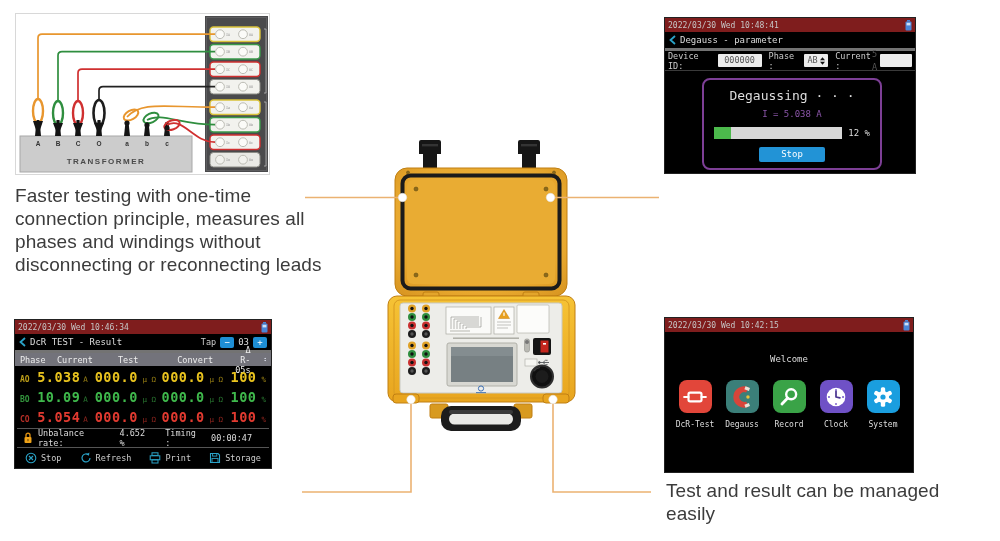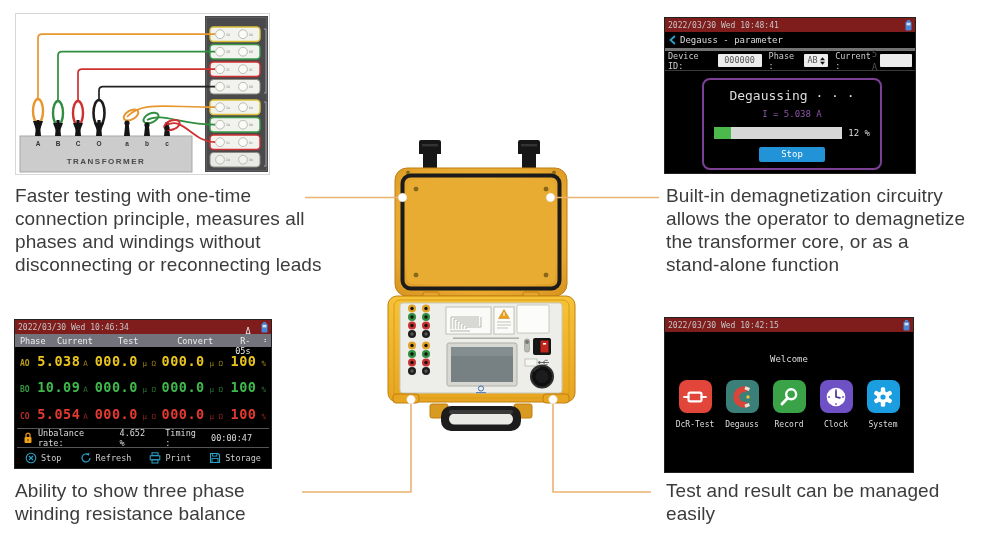--- a/index.html
+++ b/index.html
@@ -209,30 +209,20 @@
         </g>
     </g>
   </svg>
 
   <div class="abs caption" style="left:15px;top:184px;width:320px;">
     <div>Faster testing with one-time</div>
       <div>connection principle, measures all</div>
     <div>phases and windings without</div>
       <div>disconnecting or reconnecting leads</div>
   </div>
-  <div class="abs caption" style="left:666px;top:184px;width:330px;">
-    <div>Built-in demagnetization circuitry</div>
-      <div>allows the operator to demagnetize</div>
-    <div>the transformer core, or as a</div>
-      <div>stand-alone function</div>
-  </div>
-  <div class="abs caption" style="left:15px;top:479px;width:320px;">
-    <div>Ability to show three phase</div>
-      <div>winding resistance balance</div>
-  </div>
   <div class="abs caption" style="left:666px;top:479px;width:330px;">
     <div>Test and result can be managed</div>
       <div>easily</div>
   </div>
 
   <div class="abs screen" style="left:665px;top:18px;width:250px;height:155px;">
     <div class="timebar">
       <span>2022/03/30 Wed 10:48:41</span>
       <span class="sp"></span>
       <svg width="7" height="11" viewBox="0 0 7 11">
@@ -284,20 +274,31 @@
 
   <div class="abs screen" style="left:15px;top:320px;width:256px;height:148px;">
     <div class="timebar">
       <span>2022/03/30 Wed 10:46:34</span>
       <span class="sp"></span>
       <svg width="7" height="11" viewBox="0 0 7 11">
         <rect x="2" y="0" width="3" height="1.6" fill="#4a86d8"></rect>
           <rect x="0.5" y="1.6" width="6" height="9" rx="1" fill="#4a86d8"></rect>
         <rect x="1.6" y="2.8" width="3.8" height="2.6" fill="#cfe0f8"></rect>
         </svg>
+    </div>
+    <div class="navrow">
+      <svg class="chev" viewBox="0 0 7 10">
+        <polyline points="6,1 1.5,5 6,9" fill="none" stroke="#2aa3c8" stroke-width="1.8"></polyline>
+        </svg>
+      <span>DcR TEST - Result</span>
+      <span class="sp" style="flex:1;"></span>
+      <span style="font-size:8.5px;color:#ccc;">Tap</span>
+      <span class="bluebtn">−</span>
+      <span style="font-size:9px;">03</span>
+      <span class="bluebtn">+</span>
     </div>
     <div class="thead">
       <span class="th-phase">Phase</span>
       <span class="th-current">Current</span>
       <span class="th-test">Test</span>
       <span class="th-convert">Convert</span>
       <span class="th-delta">
         <span>Δ R-05s</span>
         <svg width="5" height="9" viewBox="0 0 6 9">
             <path d="M3 0 L6 3.5 H0 Z M0 5.5 H6 L3 9 Z" fill="#dfe3ef"></path>

